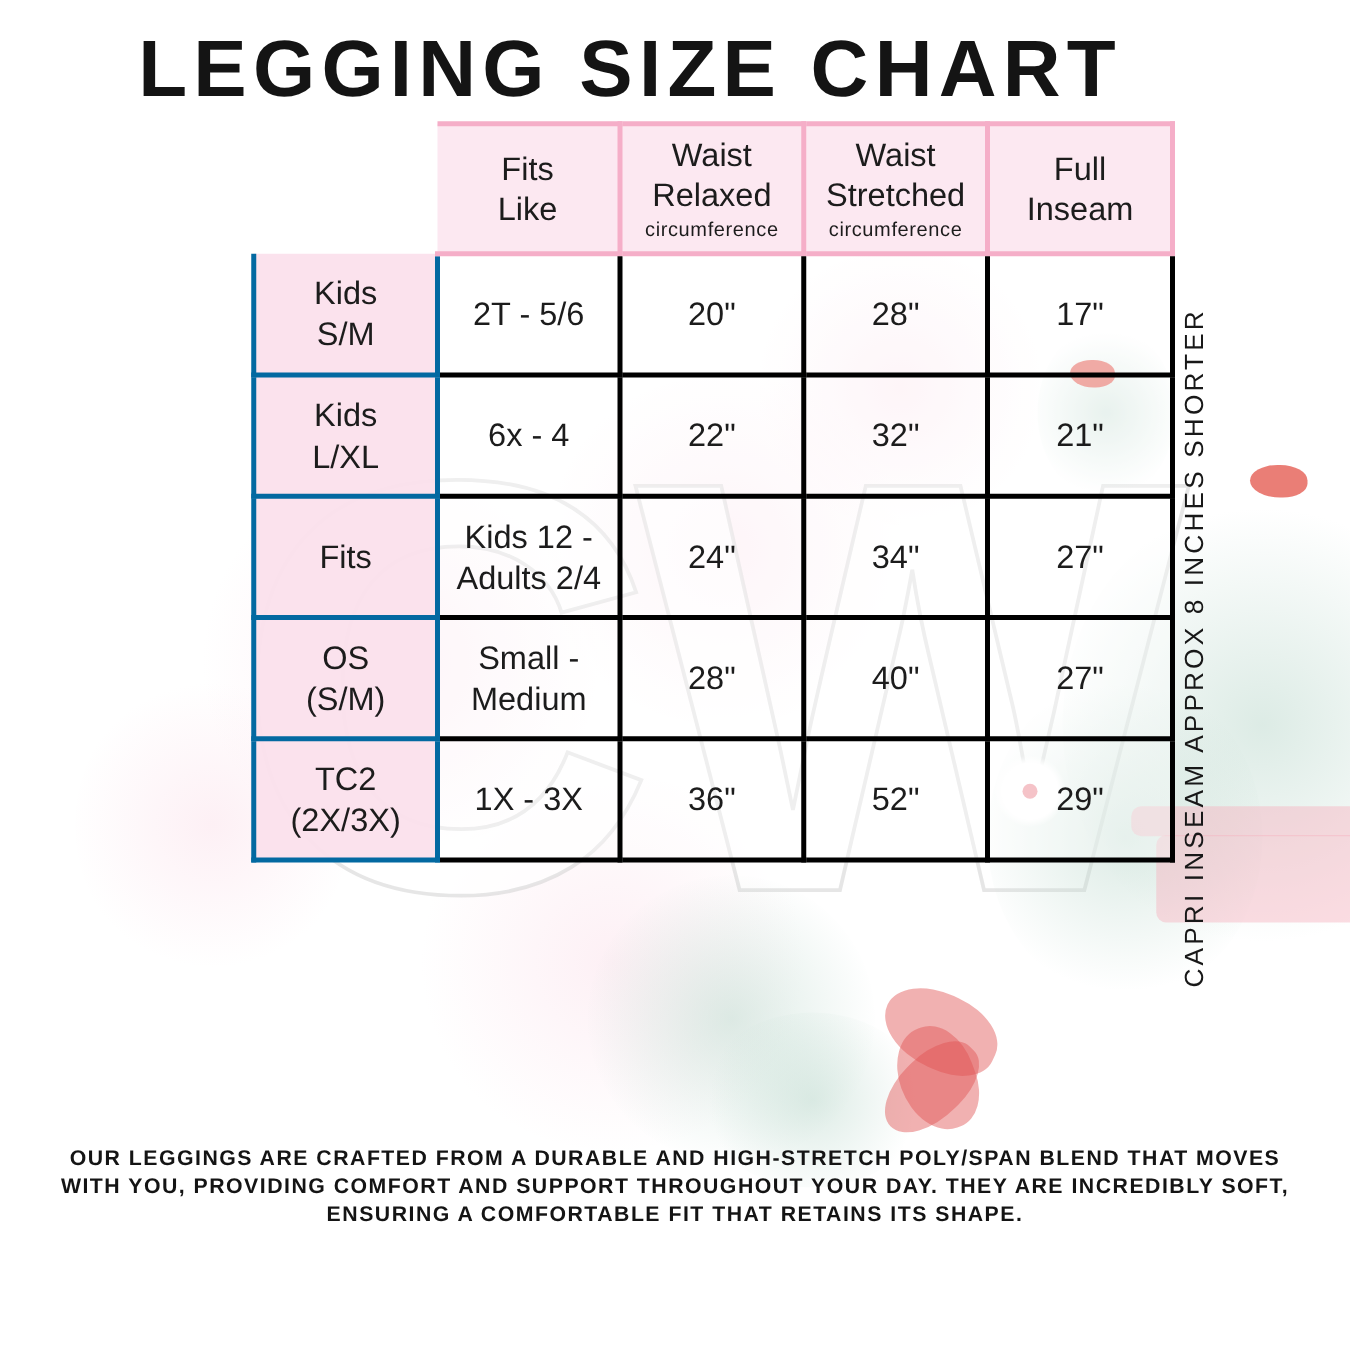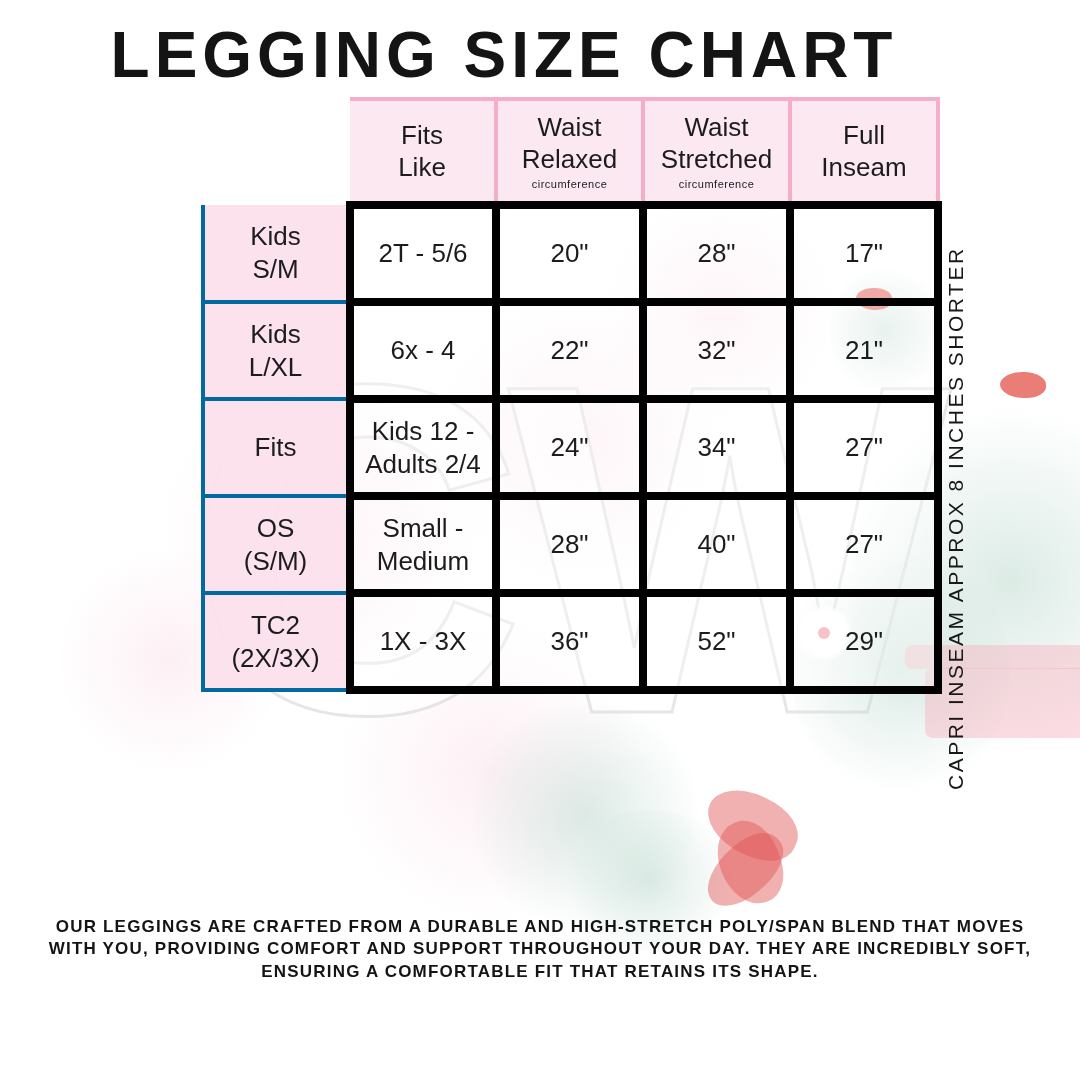--- a/index.html
+++ b/index.html
@@ -44,25 +44,25 @@
     font-family:"Liberation Sans",sans-serif;
   }
   .size-table .corner{border:hidden;background:transparent;}
   .size-table th.col-head{
     background:rgba(252,231,240,0.96);border:4px solid #f5aec8;height:100px;
   }
   .size-table th.row-head{
     background:rgba(251,224,236,0.94);border:4px solid #0369a1;
   }
   .size-table td.data-cell{
-    background:rgba(255,255,255,0.35);border:8px solid #000000;
+    background:rgba(255,255,255,0.35);border:4px solid #000000;
   }
   .size-table tr{height:97px;}
   .size-table tr.header-row{height:100px;}
-  .sub-label{display:block;font-size:11px;letter-spacing:0.5px;margin-top:2px;}
+  .sub-label{display:block;font-size:16px;letter-spacing:0.5px;margin-top:2px;}
   
   .side-note{
     position:absolute;left:930px;top:228px;height:580px;width:52px;z-index:2;
     writing-mode:vertical-rl;transform:rotate(180deg);
     font-size:21px;letter-spacing:2.5px;font-weight:500;color:#181818;
     display:flex;align-items:center;justify-content:center;
   }
   
   .description{
     position:absolute;left:35px;top:916px;width:1010px;z-index:2;

